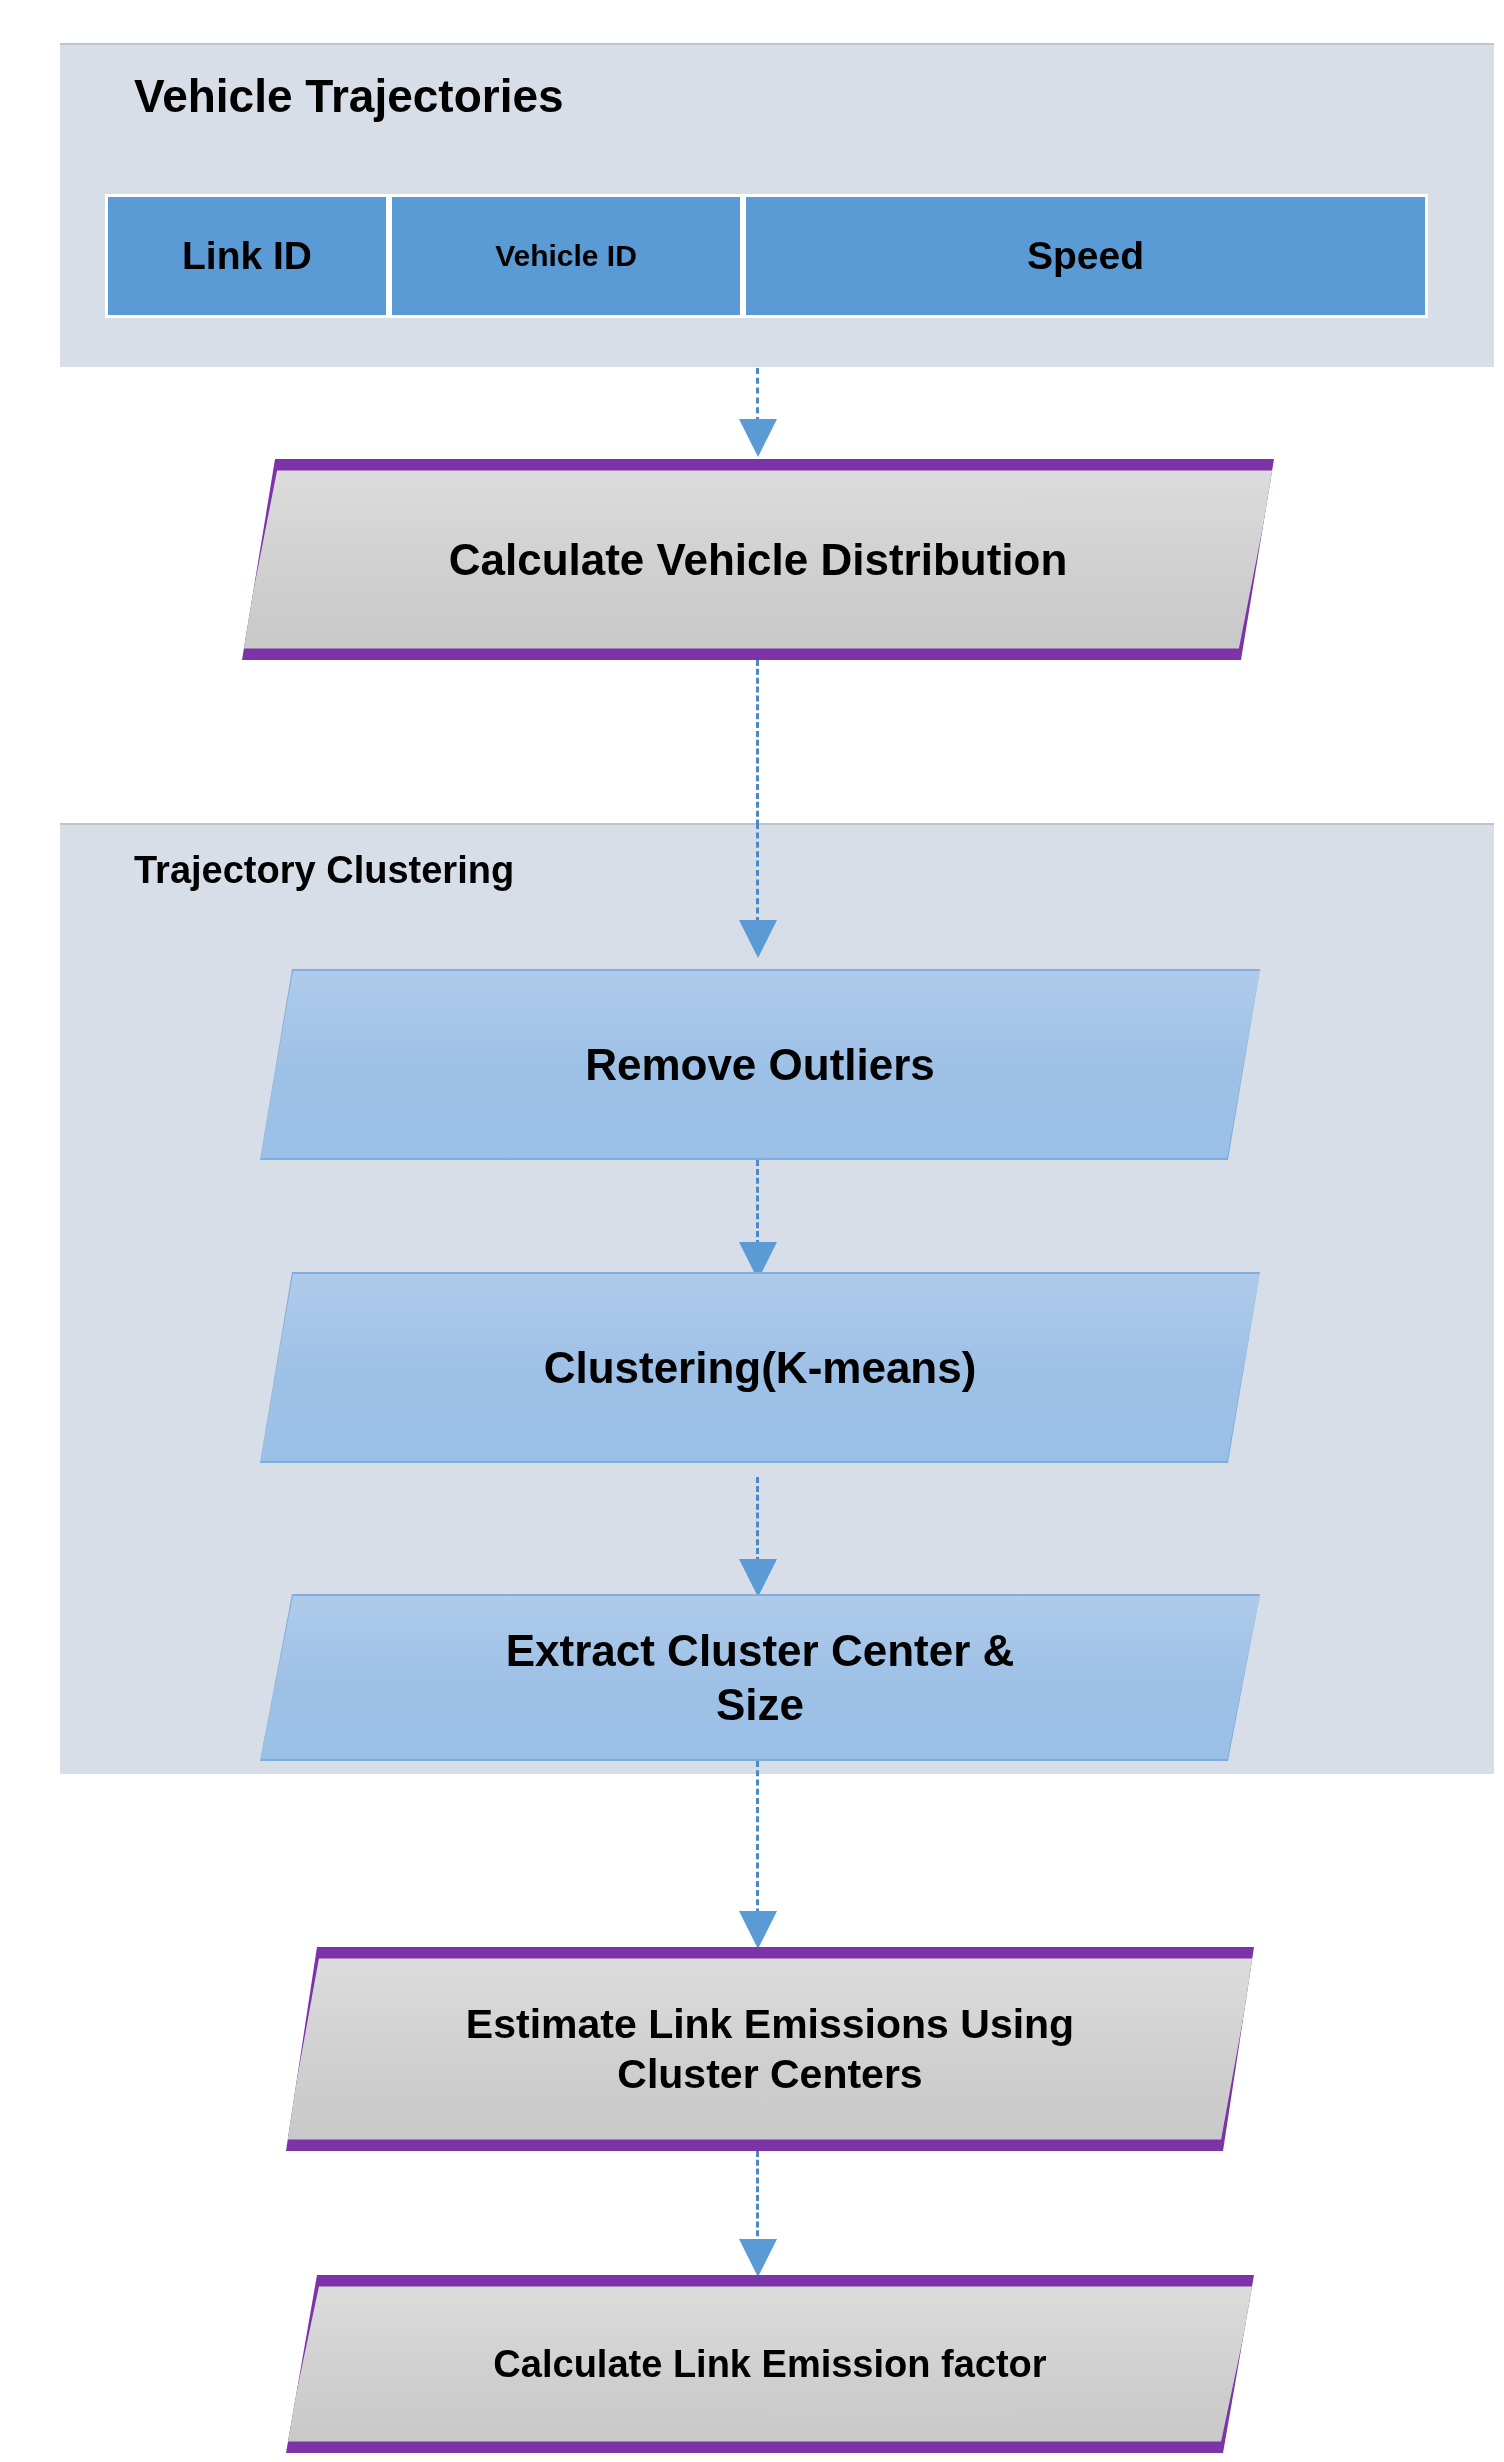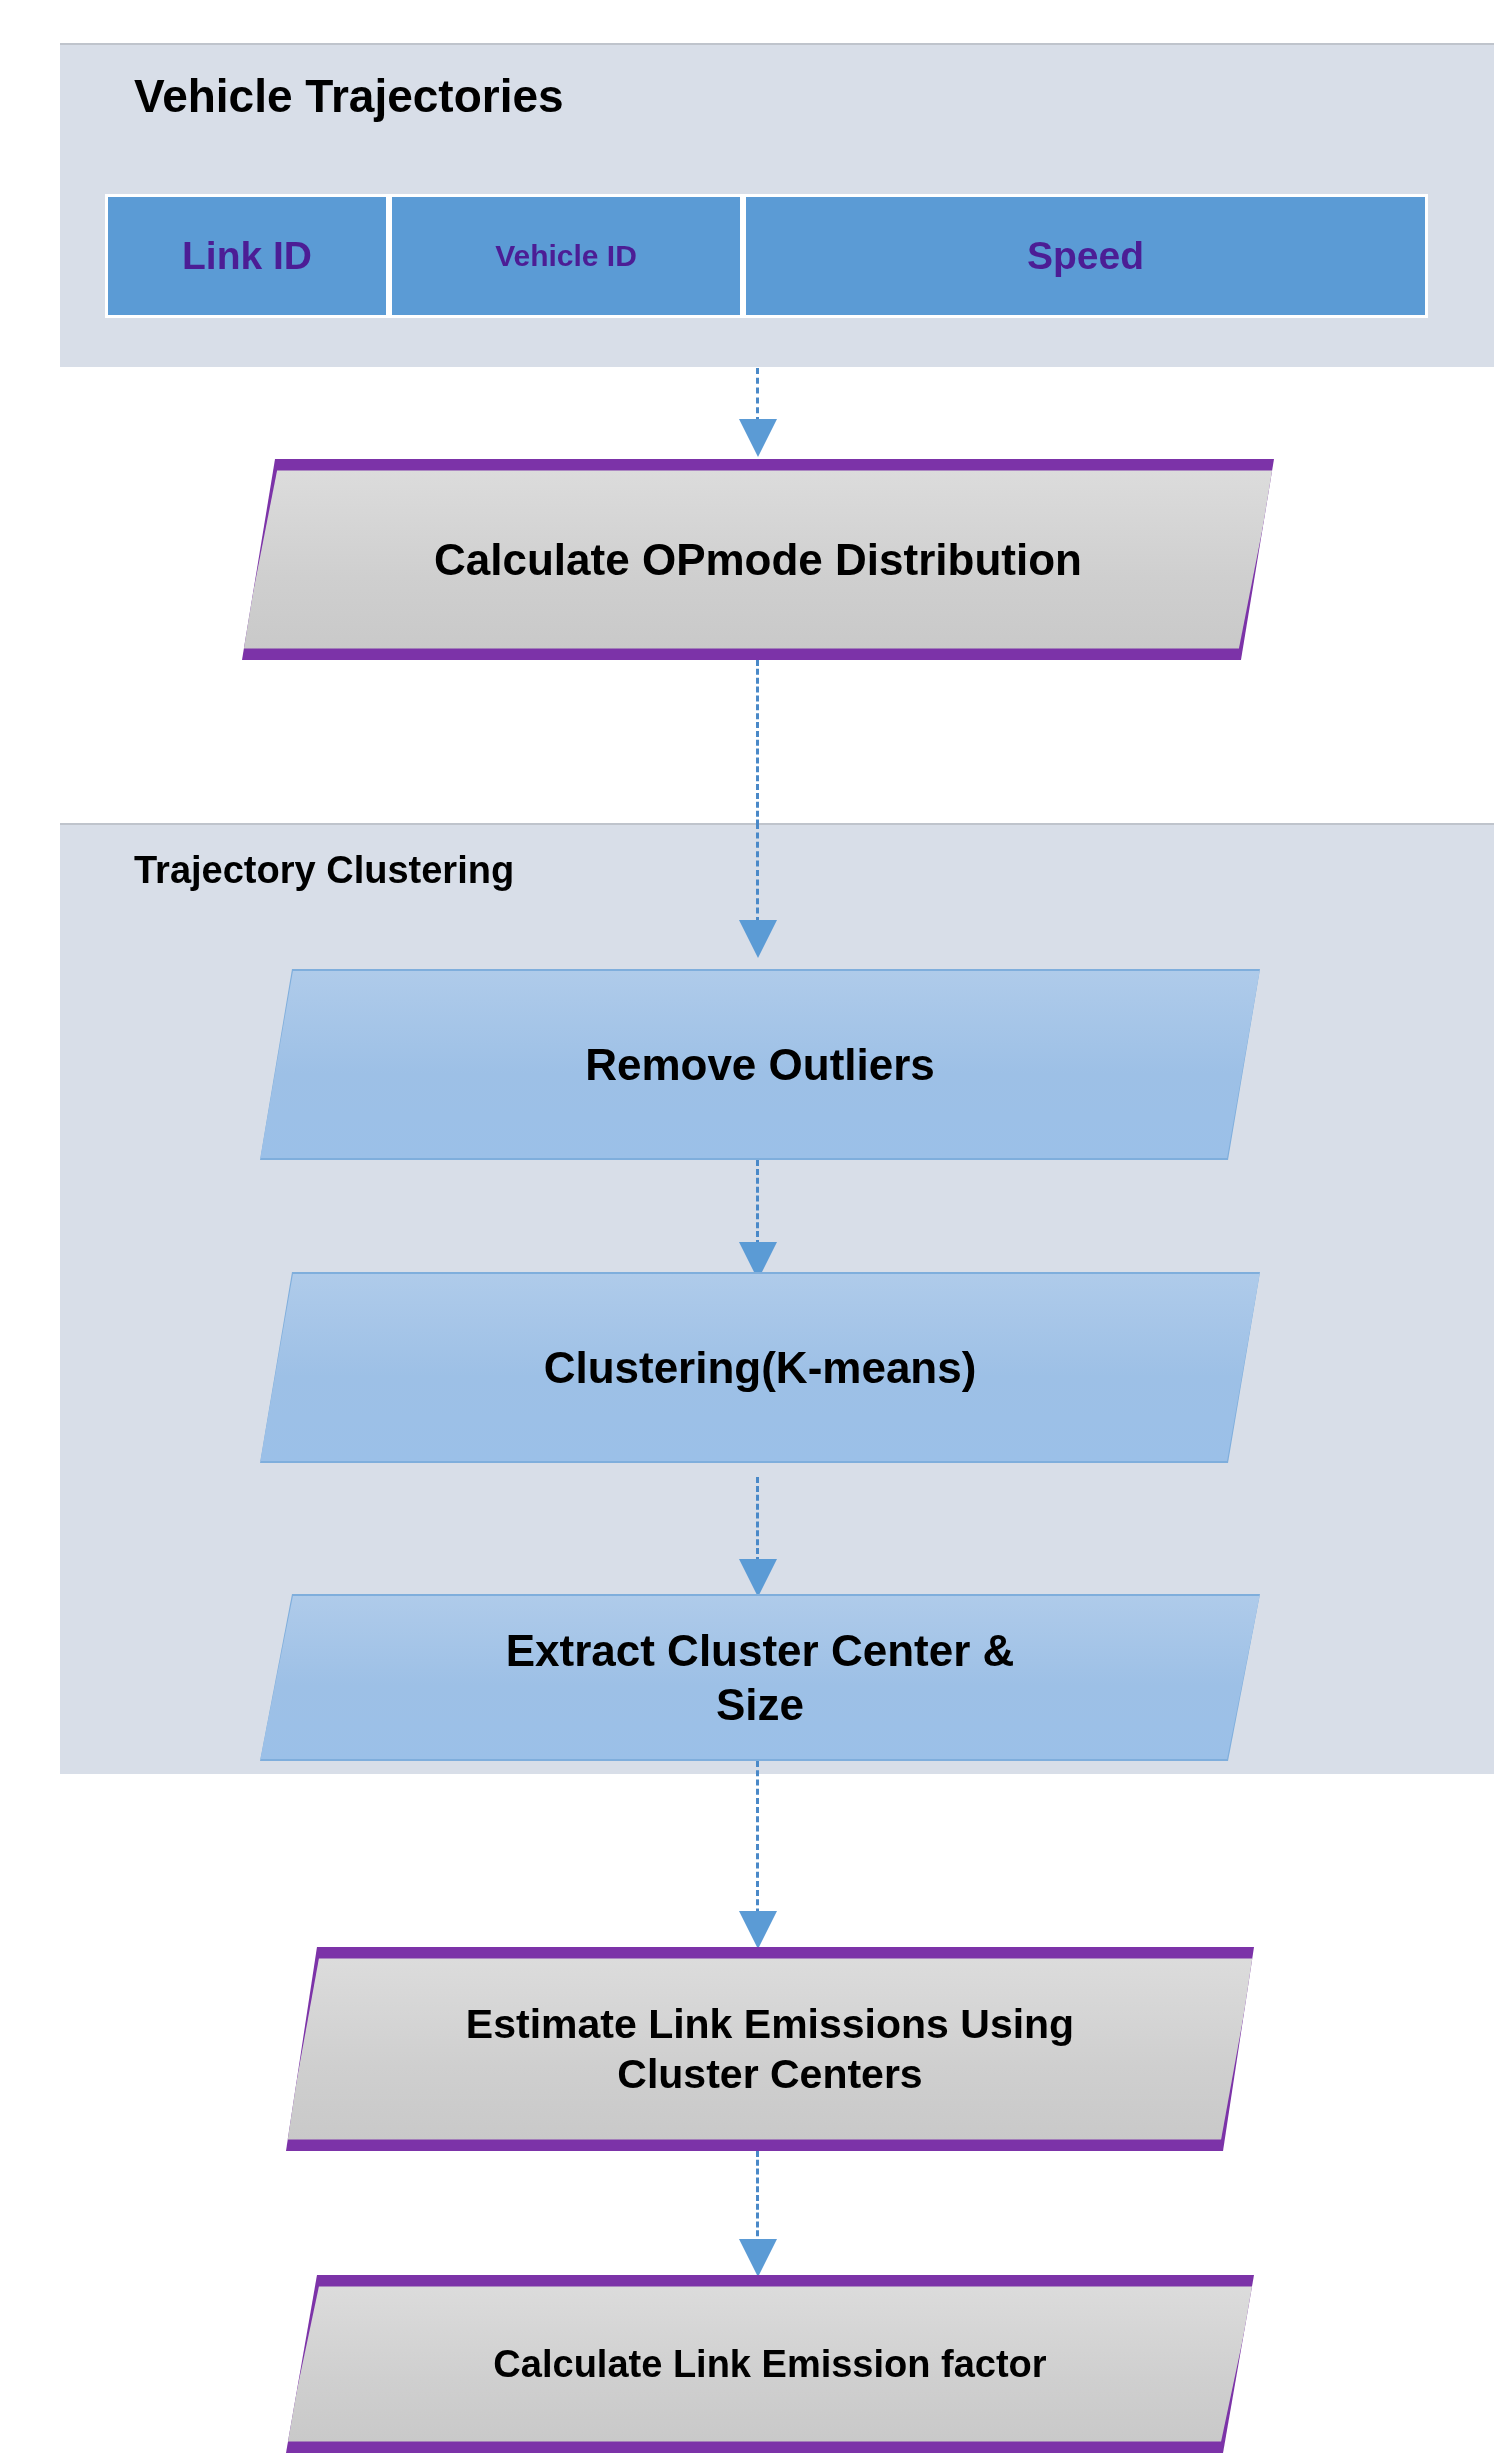--- a/index.html
+++ b/index.html
@@ -38,21 +38,21 @@
 
   
   .data-table {
     position: absolute;
     display: flex;
     background: #FFFFFF;
     box-sizing: border-box;
   }
   .table-cell {
     background: #5B9BD5;
-    color: #4c1d95;
+    color: #000000;
     font-weight: bold;
     display: flex;
     align-items: center;
     justify-content: center;
     box-sizing: border-box;
     border: 3.3px solid #FFFFFF;
     white-space: nowrap;
   }
 
   
@@ -123,21 +123,21 @@
     <div class="table-cell" style="flex:0 0 284px; font-size:39px;">Link ID</div>
     <div class="table-cell" style="flex:0 0 354px; font-size:30px;">Vehicle ID</div>
     <div class="table-cell" style="flex:1 1 auto; font-size:39px;">Speed</div>
   </div>
 
   <div class="connector-line" style="left:756px; top:368px; height:55px;"></div>
   <div class="connector-arrow" style="left:739px; top:419px;"></div>
 
   <div class="shape shape-grey" style="left:242px; top:459px; width:1032px; height:201px; font-size:44px;">
     <div class="shape-inner"></div>
-    <div class="shape-label">Calculate OPmode Distribution</div>
+    <div class="shape-label">Calculate Vehicle Distribution</div>
   </div>
 
   <div class="connector-line" style="left:756px; top:660px; height:263px;"></div>
   <div class="connector-arrow" style="left:739px; top:920px;"></div>
 
   <div class="group-panel" style="left:60px; top:823px; width:1434px; height:951px;">
   </div>
 
   <div class="group-title" style="left:106px; top:849px; font-size:38px;">Trajectory Clustering</div>
 

